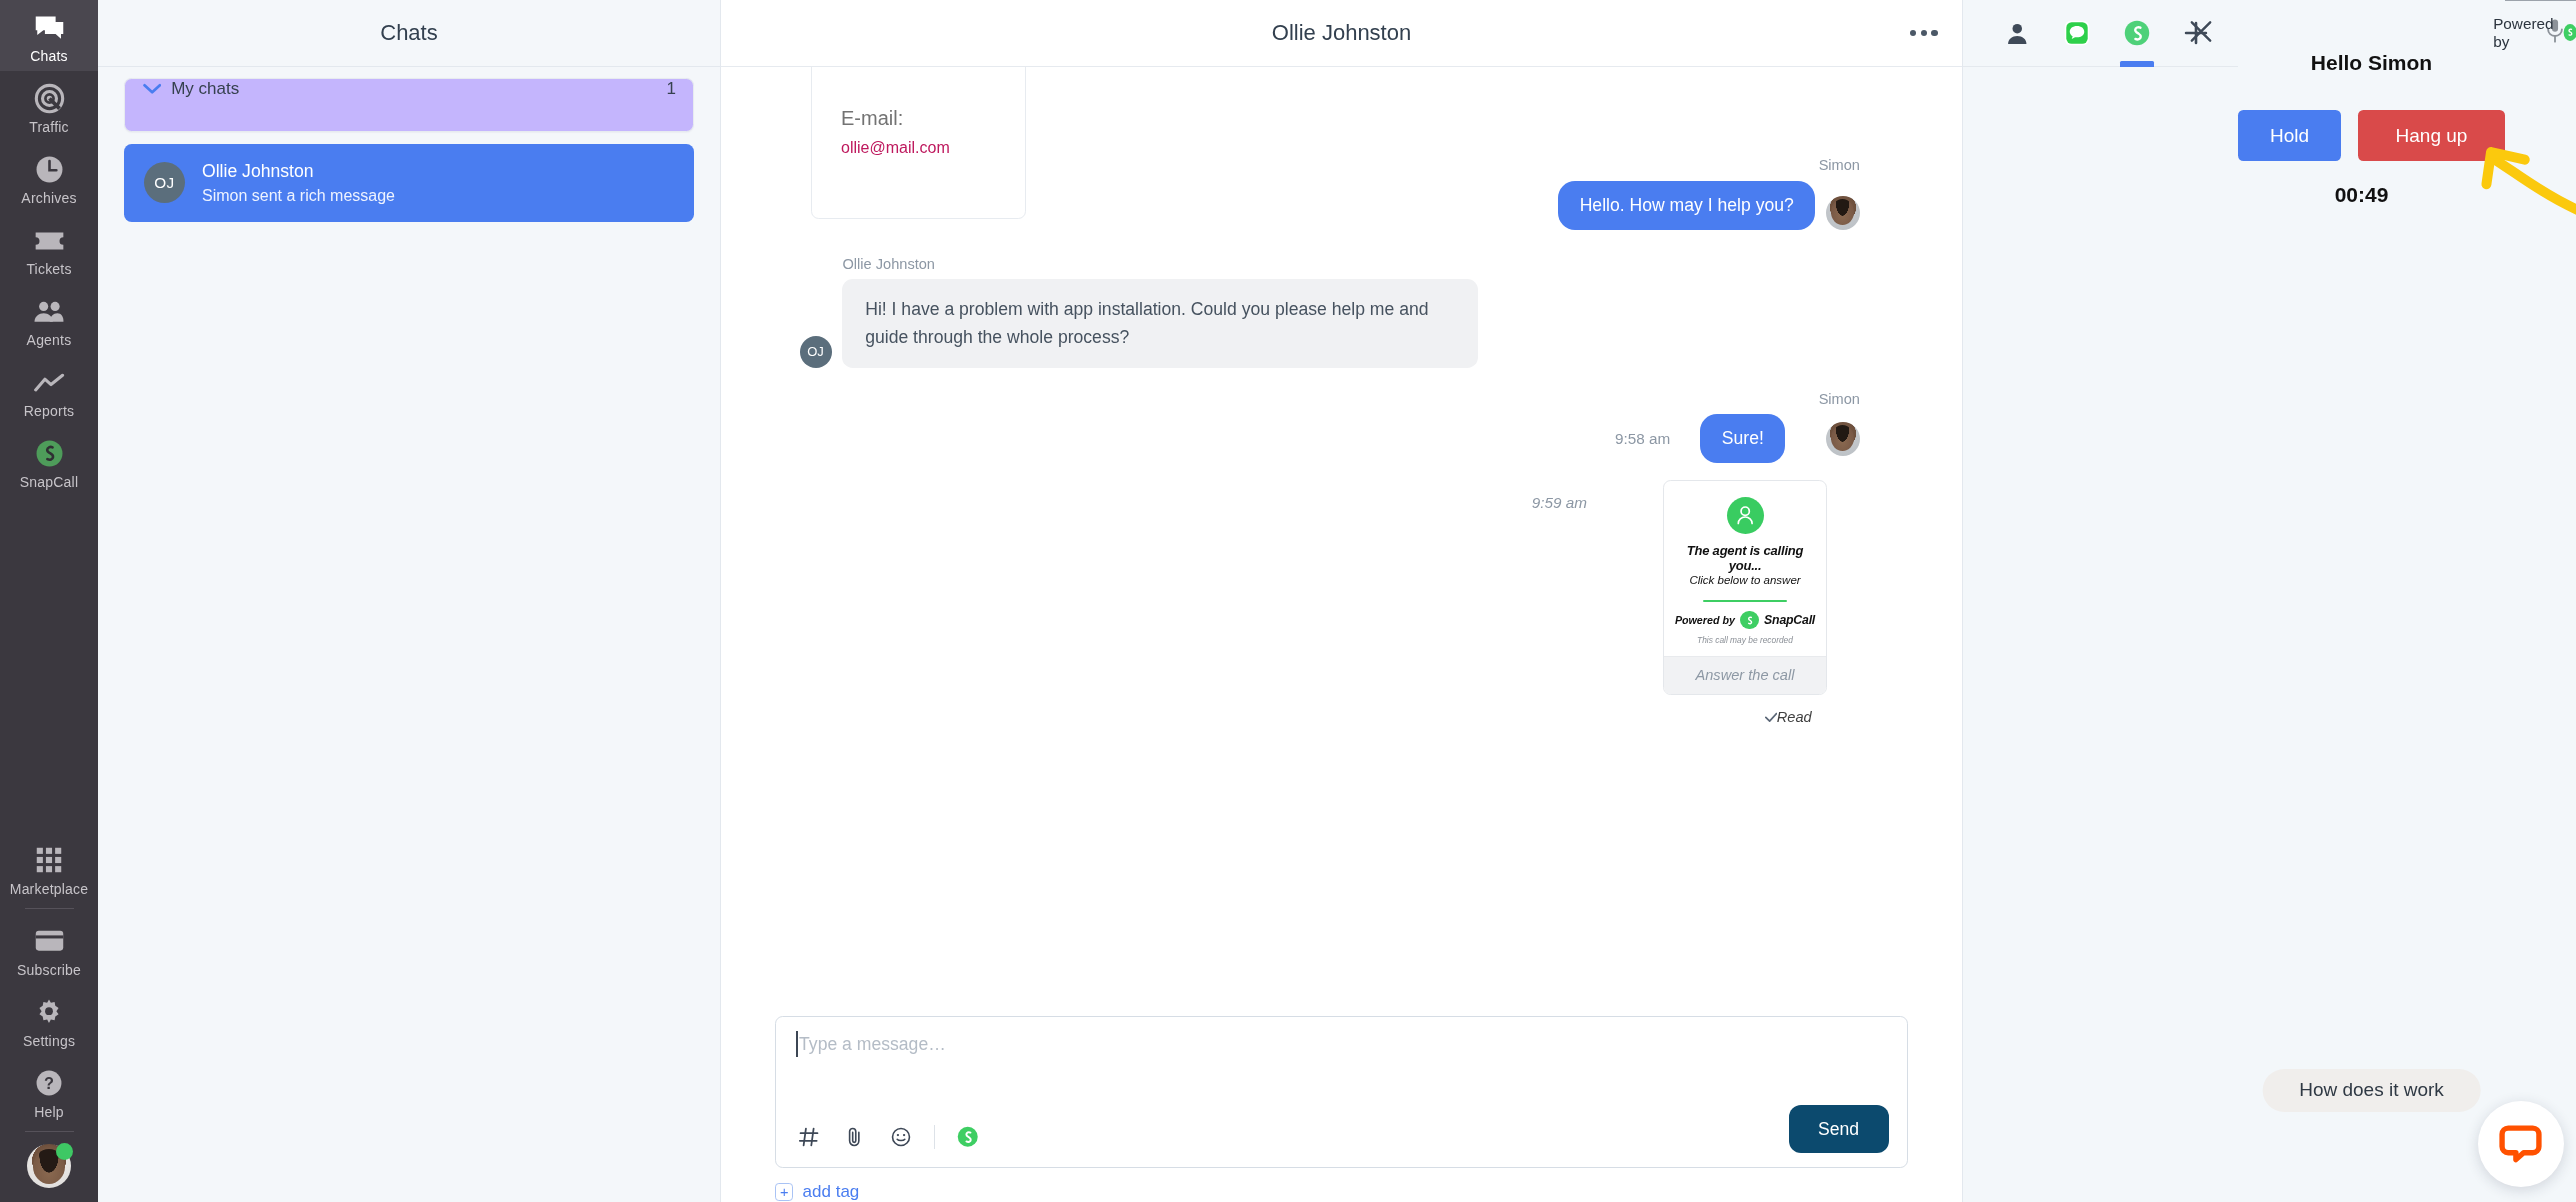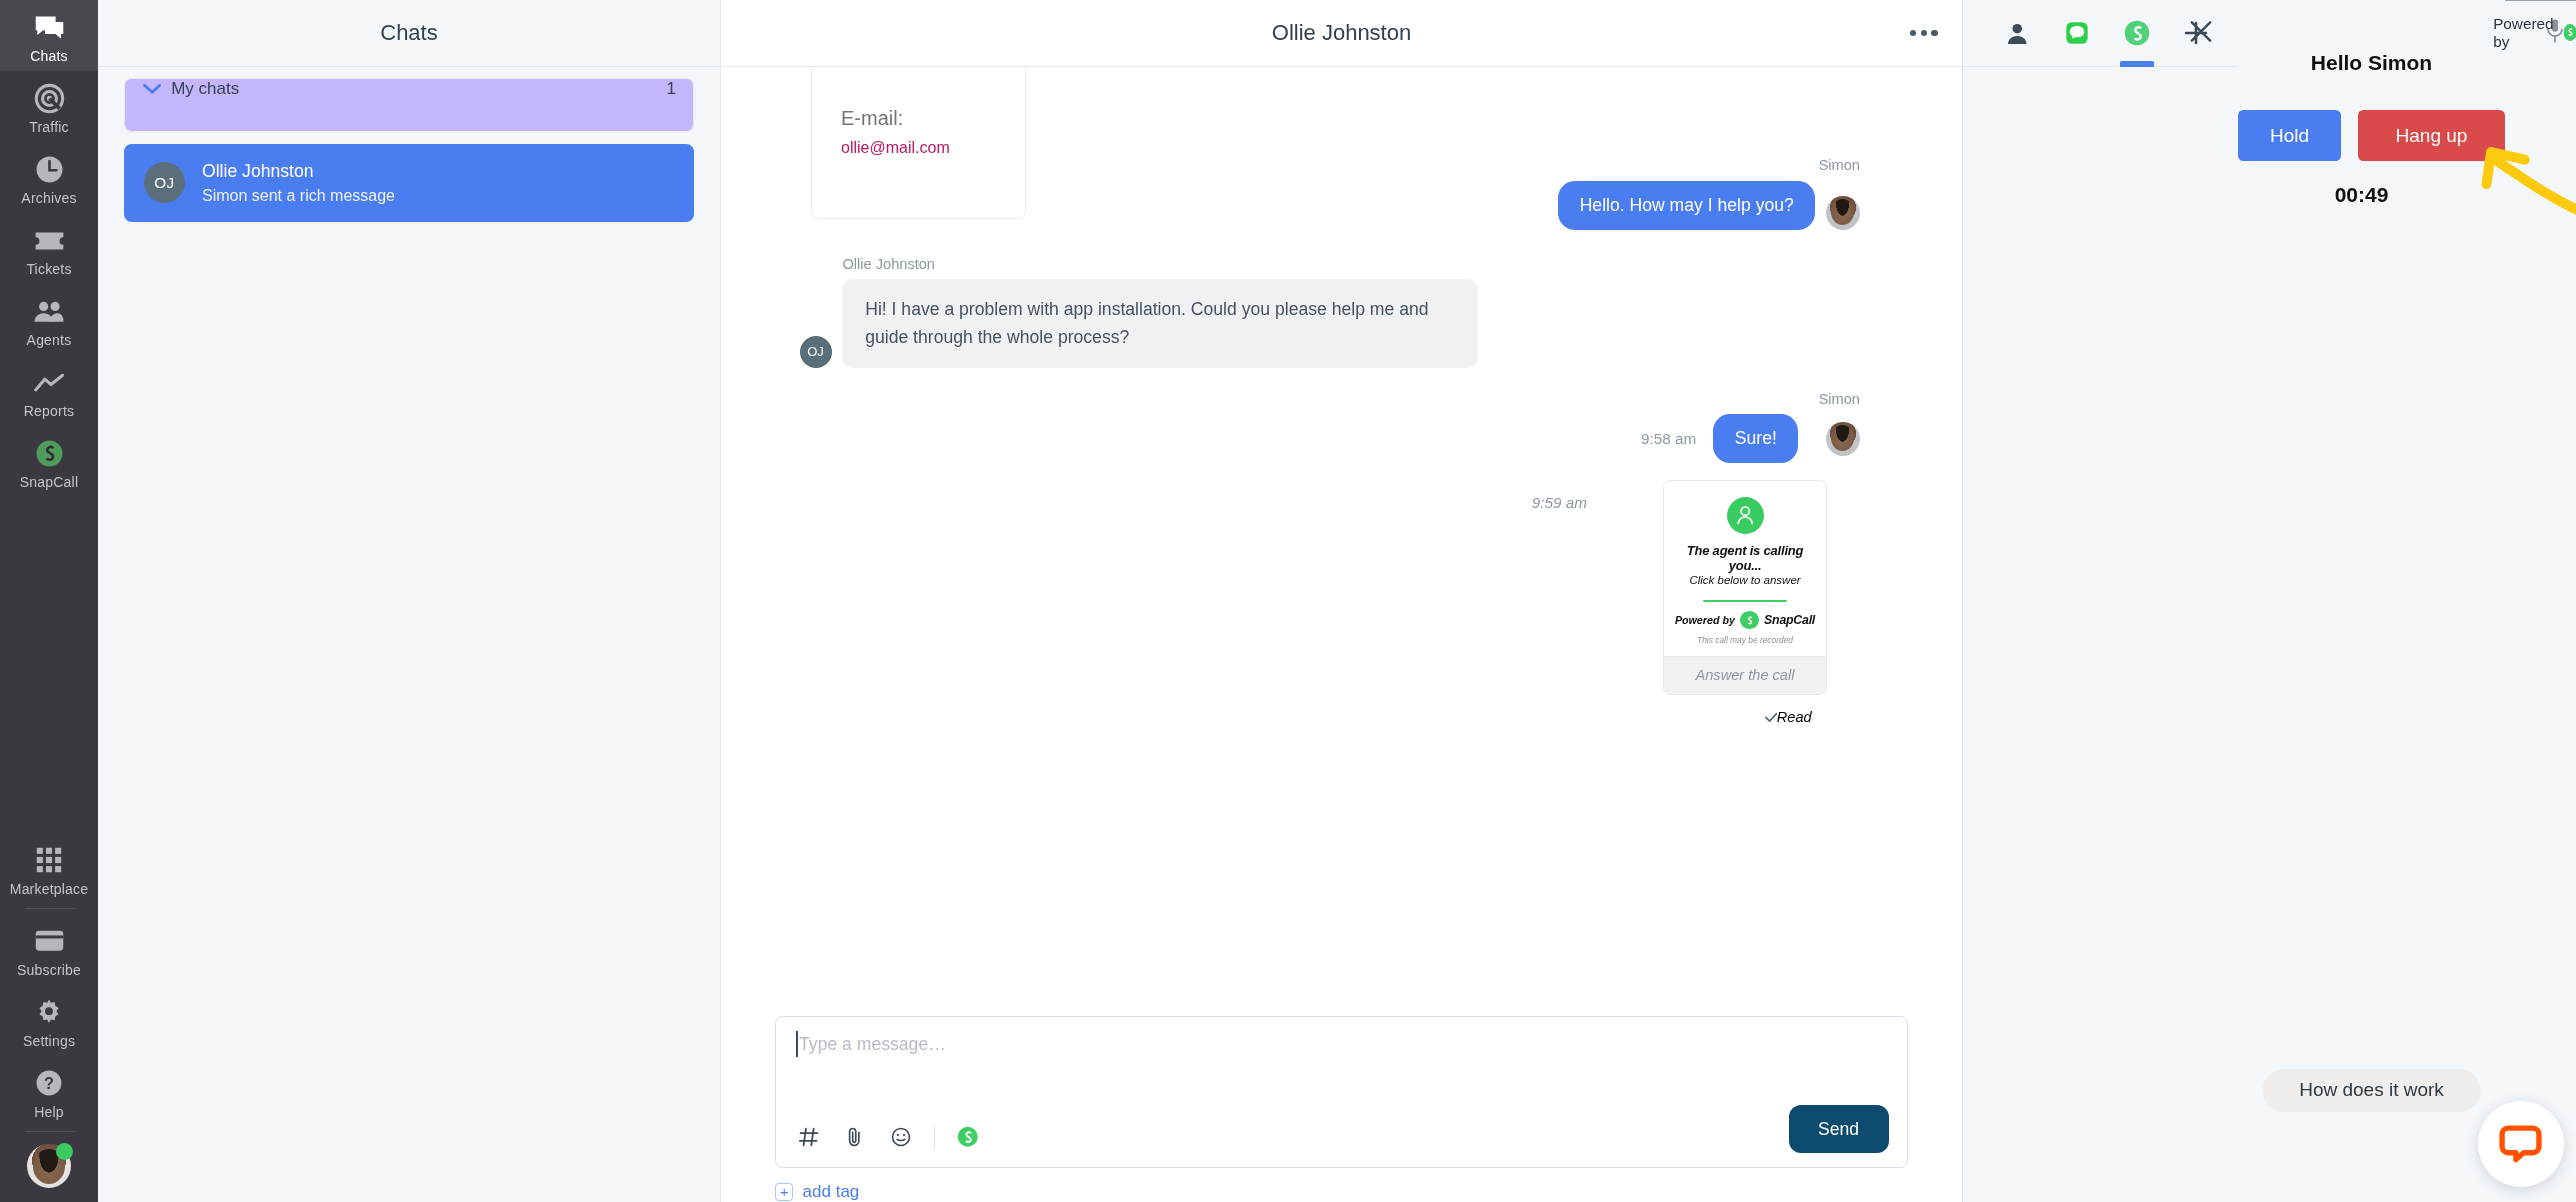--- a/index.html
+++ b/index.html
@@ -160,21 +160,21 @@
   .call-rule { width: 84px; height: 2.3px; background:#3ece63; margin: 14px auto 9.2px auto; border-radius:1.5px; }
   .powered { display:flex; align-items:center; justify-content:center; gap:5.4px; }
   .powered .pw-txt { font-size: 10.7px; font-weight:700; color:#111; }
   .pw-badge { width:18.4px; height:18.4px; border-radius:50%; background:#3ece63; display:flex; align-items:center; justify-content:center; }
   .pw-brand { font-size: 12.3px; font-weight:700; color:#111; letter-spacing:-0.2px; }
   .call-note { font-size: 8.4px; color:#8a8f96; margin-top: 5.4px; }
   .call-answer {
     background:#f1f2f4; border-top:0.8px solid #e8eaed;
     font-size: 14.6px; color:#8d98a4; padding: 10.7px 0; cursor:pointer;
   }
-  .read-lbl { font-size: 14.6px; color:#000000; display:flex; align-items:center; gap:0; justify-content:flex-end; }
+  .read-lbl { font-size: 14.6px; color:#404040; display:flex; align-items:center; gap:0; justify-content:flex-end; }
 
   
   .composer-wrap { flex: 0 0 auto; padding: 0 54px 0 54px; }
   .composer {
     border:0.8px solid #d6dde5; border-radius:7.7px; background:#fff;
     height: 152px; position:relative; padding: 17px 20px 0 20px;
   }
   .placeholder { font-size: 17.6px; color:#b4bcc6; position:relative; padding-left: 3.1px; }
   .caret {
     position:absolute; left:0px; top:-3.1px; width:1.5px; height:26px; background:#3c4654;
@@ -453,21 +453,21 @@
         <div class="row left" style="margin-top:7.7px;">
           <span class="in-av">OJ</span>
           <span class="bub-in">Hi! I have a problem with app installation. Could you please help me and guide through the whole process?</span>
         </div>
       </div>
 
       <div style="margin-top:23px; padding-right:48px;">
         <div class="row right">
           <span class="sender-lbl">Simon</span>
         </div>
-        <div class="row right" style="margin-top:7.7px; align-items:center; gap:17px;">
+        <div class="row right" style="margin-top:7.7px; align-items:center; gap:30px;">
           <span class="time-lbl">9:58 am</span>
           <span class="bub-out">Sure!</span>
           <span class="photo-av">
               <span class="f"></span>
             </span>
         </div>
       </div>
 
       <div style="margin-top:17px; padding-right:81px;font-style:italic;">
         <div class="row right" style="align-items:flex-start; gap:37px;">

